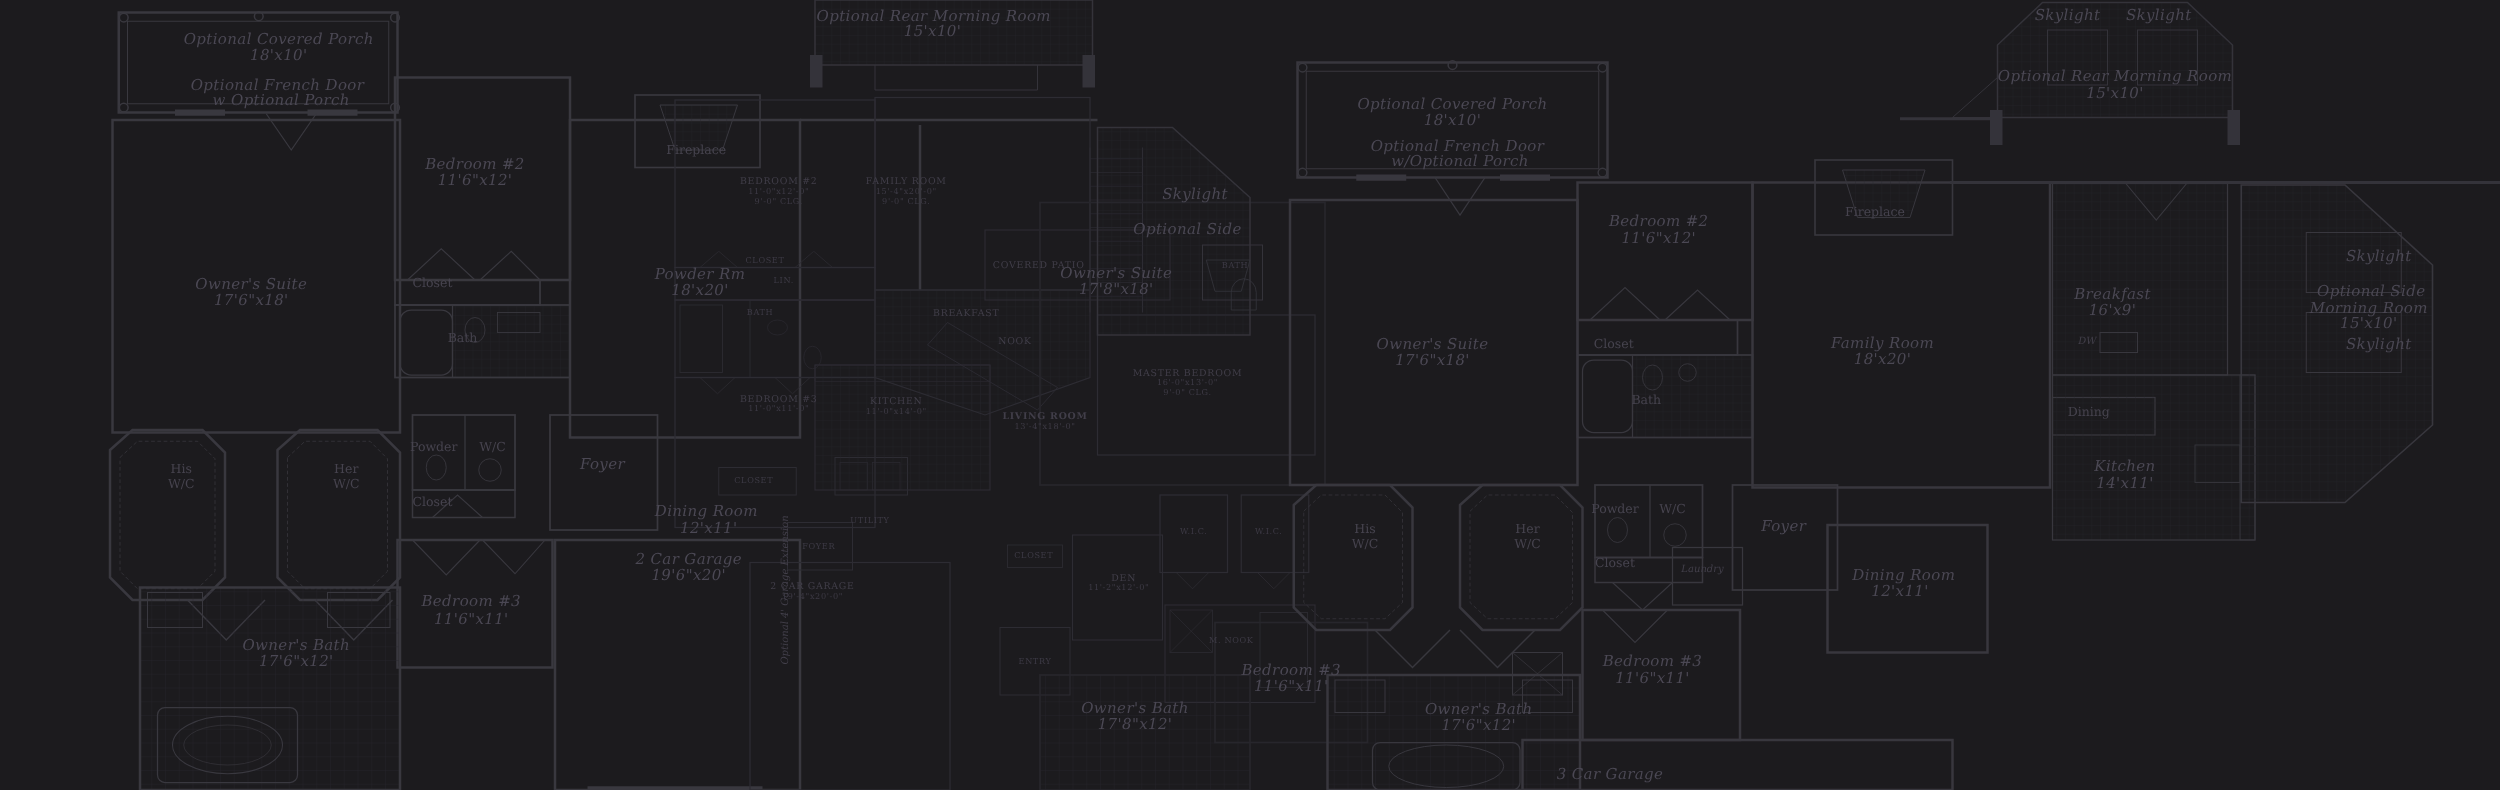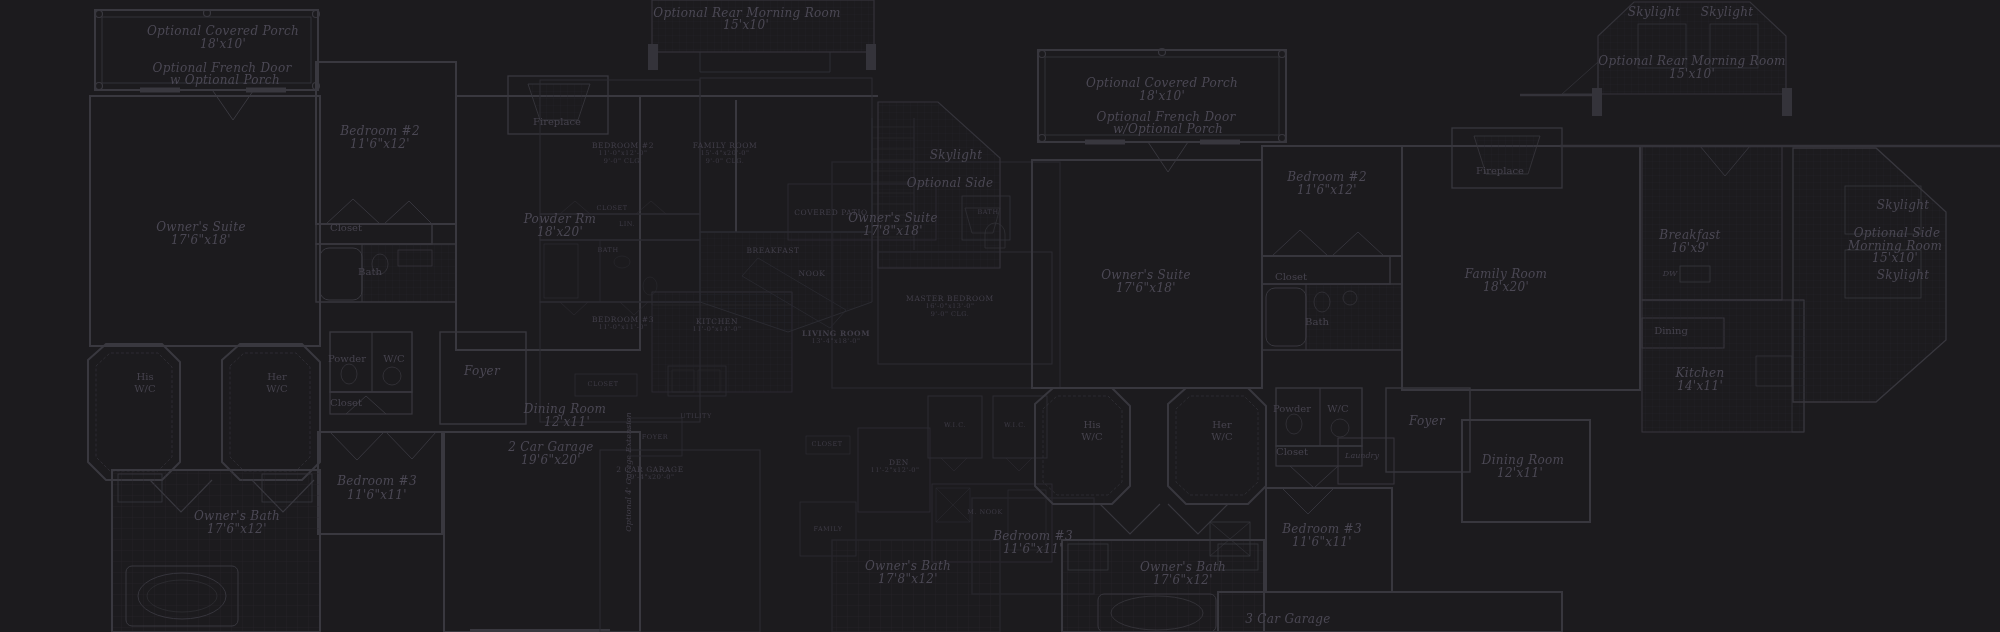--- a/index.html
+++ b/index.html
@@ -312,19 +312,19 @@
       <span class="lbl caps" style="left: 831px; top: 212px;">COVERED PATIO</span>
       <span class="lbl caps" style="left: 950px; top: 298px;">MASTER BEDROOM</span>
       <span class="lbl capsxs" style="left: 950px; top: 306px;">16'-0"x13'-0"</span>
       <span class="lbl capsxs" style="left: 950px; top: 314px;">9'-0" CLG.</span>
       <span class="lbl capsxs" style="left: 955px; top: 425px;">W.I.C.</span>
       <span class="lbl capsxs" style="left: 1015px; top: 425px;">W.I.C.</span>
       <span class="lbl caps" style="left: 899px; top: 462px;">DEN</span>
       <span class="lbl capsxs" style="left: 895px; top: 470px;">11'-2"x12'-0"</span>
       <span class="lbl capsxs" style="left: 985px; top: 512px;">M. NOOK</span>
       <span class="lbl capsxs" style="left: 827px; top: 444px;">CLOSET</span>
-      <span class="lbl capsxs" style="left: 828px; top: 529px;">FAMILY</span>
+      <span class="lbl capsxs" style="left: 828px; top: 529px;">ENTRY</span>
       <span class="lbl caps" style="left: 650px; top: 469px;">2 CAR GARAGE</span>
       <span class="lbl capsxs" style="left: 650px; top: 477px;">19'-4"x20'-0"</span>
       <span class="lbl capsxs" style="left: 655px; top: 437px;">FOYER</span>
       <span class="lbl capsxs" style="left: 988px; top: 212px;">BATH</span>
     </div>
 </div>
 
 </body></html>

